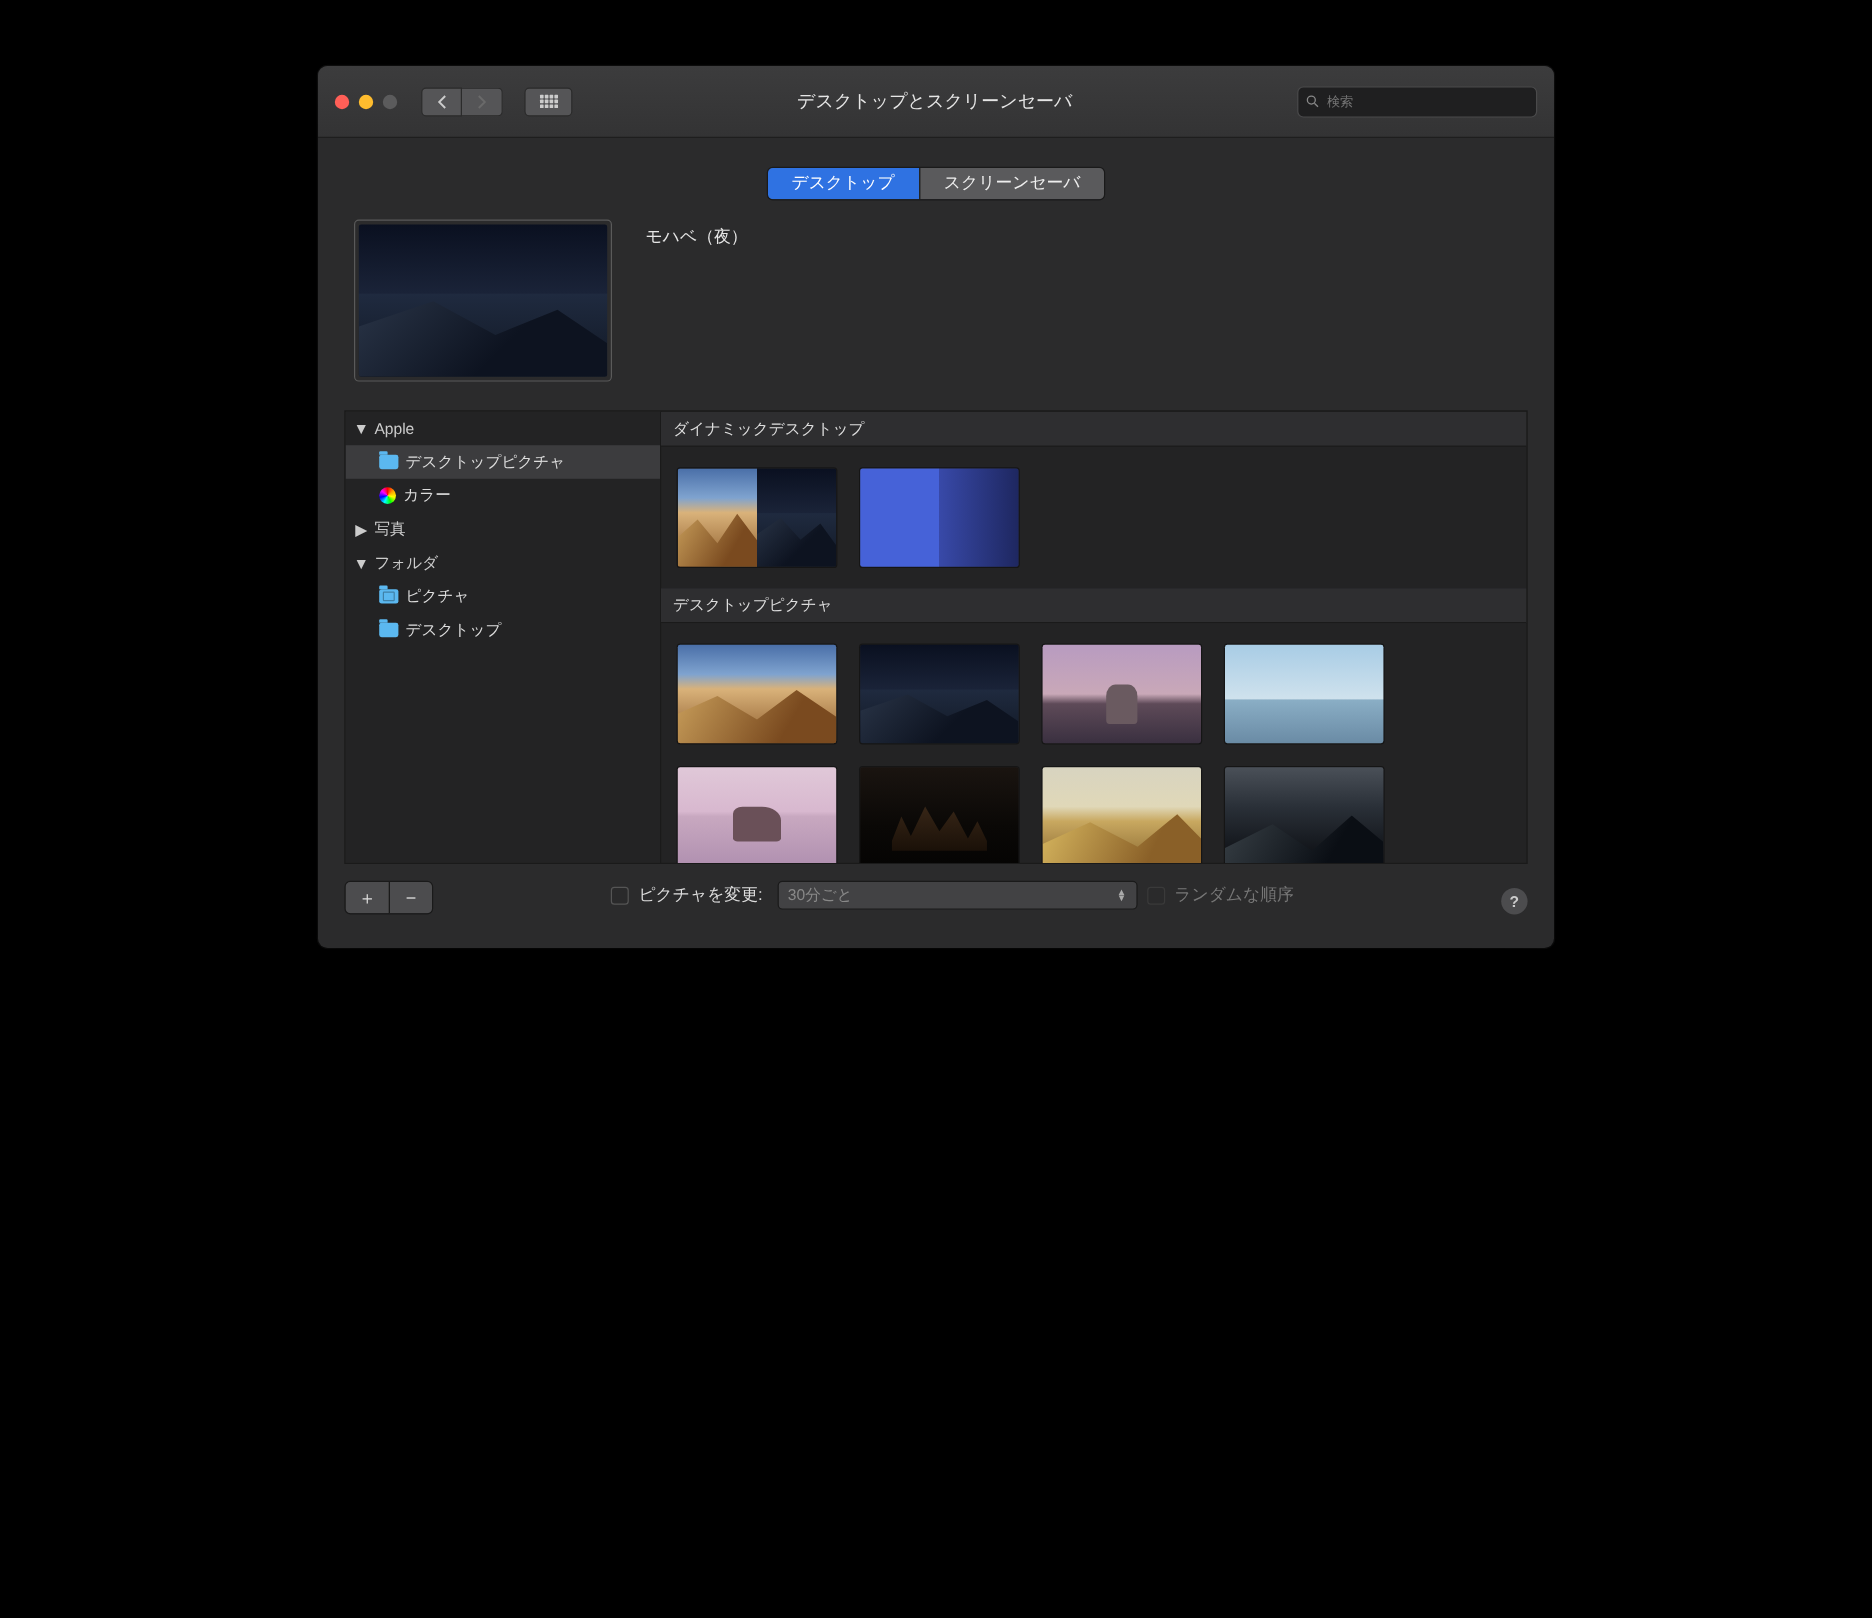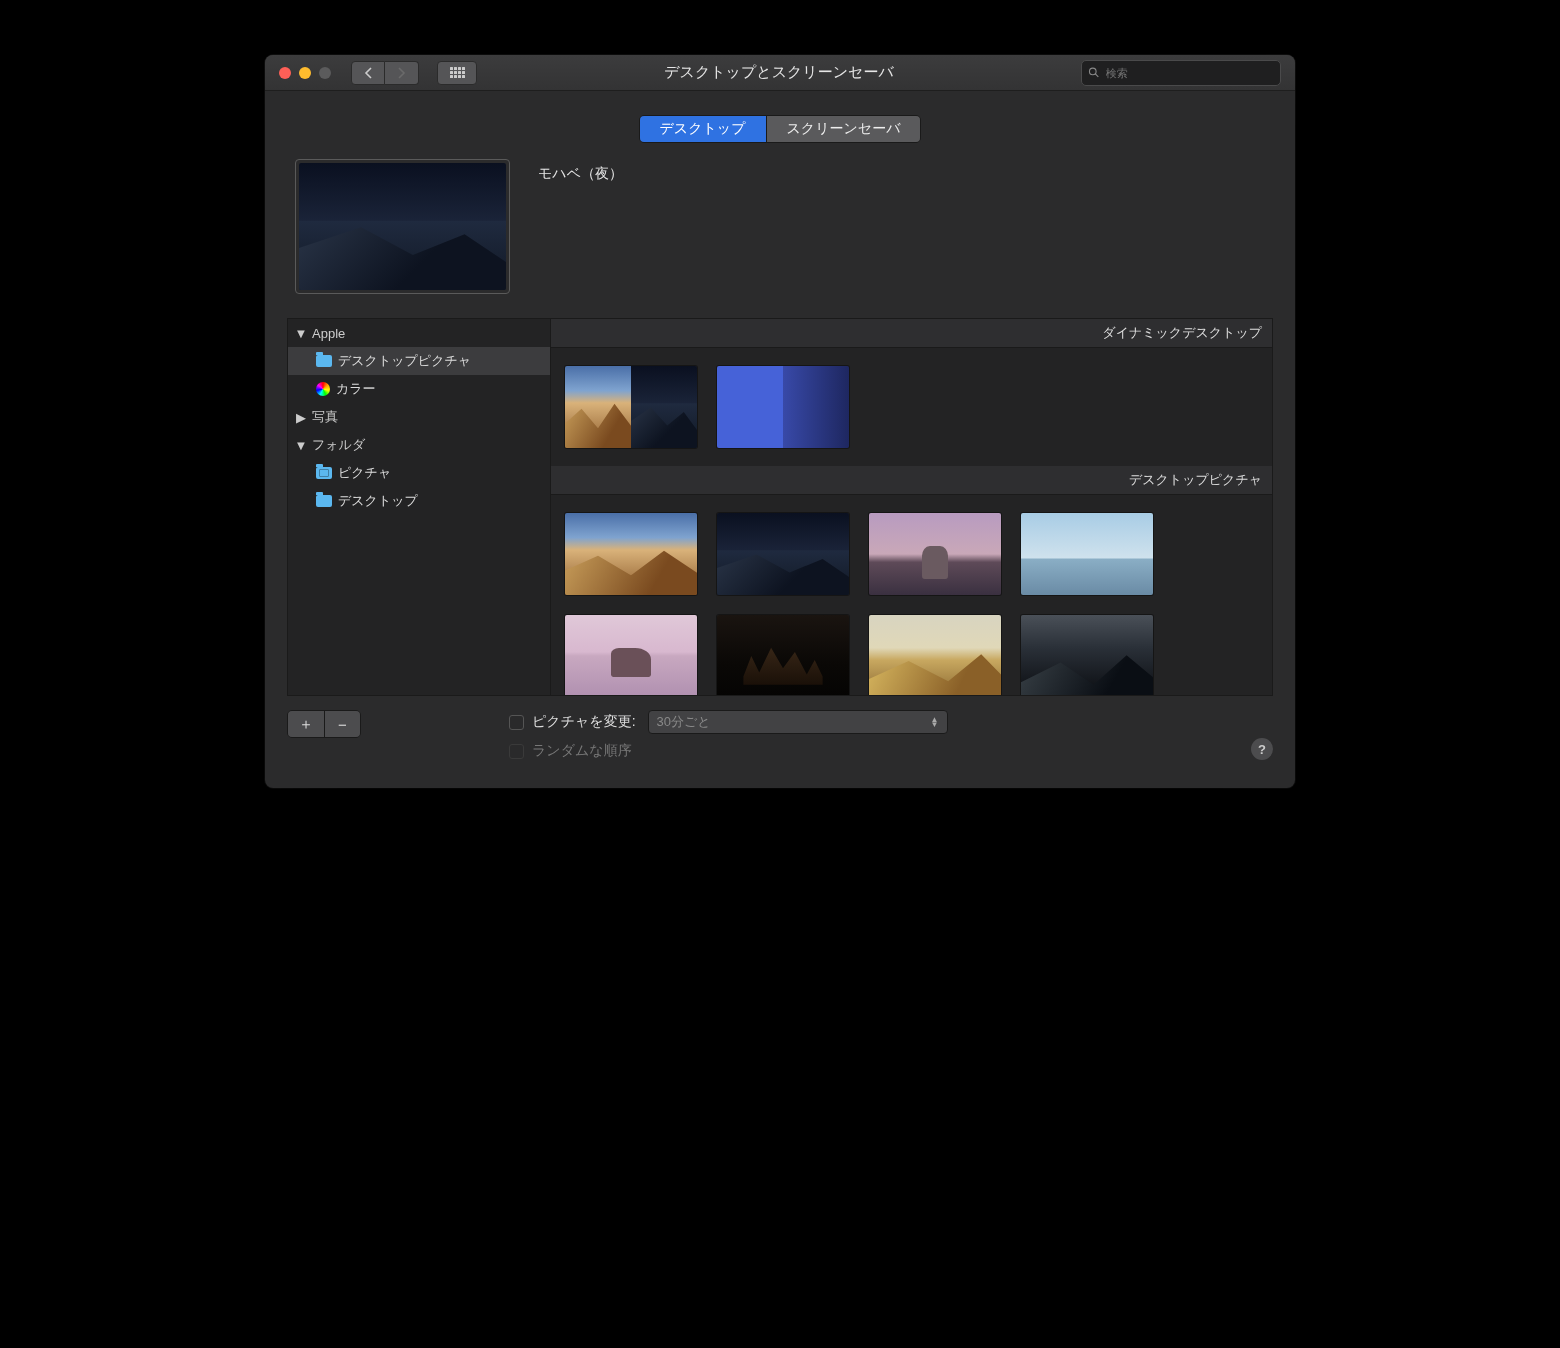--- a/index.html
+++ b/index.html
@@ -16,21 +16,21 @@
     padding-top: 55px;
   }
   .window {
     width: 1030px;
     background: #2b2b2c;
     border-radius: 8px;
     box-shadow: 0 30px 80px rgba(0,0,0,0.8), 0 0 0 1px rgba(255,255,255,0.06);
     overflow: hidden;
   }
   .titlebar {
-    height: 36px;
+    height: 60px;
     background: linear-gradient(#3c3c3d,#333334);
     border-bottom: 1px solid #1e1e1e;
     display: flex;
     align-items: center;
     padding: 0 14px;
     gap: 10px;
   }
   .traffic { display: flex; gap: 8px; margin-right: 10px; }
   .dot { width: 12px; height: 12px; border-radius: 50%; }
   .dot.red { background: #ff5f57; }
@@ -86,21 +86,21 @@
   .foldericon::before{content:"";position:absolute;top:-3px;left:0;width:7px;height:3px;background:#5bb8f0;border-radius:1px 1px 0 0;}
   .foldericon.camera::after{content:"";position:absolute;inset:2px 3px;border:1px solid rgba(0,0,0,0.3);border-radius:1px;}
   .coloricon{
     width:14px;height:14px;border-radius:50%;
     background:conic-gradient(red,orange,yellow,lime,cyan,blue,magenta,red);
   }
   .gallery{flex:1;overflow-y:auto;position:relative;}
   .gallery::-webkit-scrollbar{width:16px;}
   .gallery::-webkit-scrollbar-track{background:#2a2a2b;}
   .gallery::-webkit-scrollbar-thumb{background:#555557;border-radius:8px;border:3px solid #2a2a2b;}
-  .section-header{background:#2e2e30;padding:5px 10px;font-size:13px;color:#ddd;border-bottom:1px solid #1a1a1a;text-align:right;}
+  .section-header{background:#2e2e30;padding:5px 10px;font-size:13px;color:#ddd;border-bottom:1px solid #1a1a1a;}
   .thumbgrid{display:flex;flex-wrap:wrap;gap:20px;padding:18px 14px;}
   .thumb{width:132px;height:82px;border-radius:2px;overflow:hidden;position:relative;box-shadow:0 0 0 1px rgba(0,0,0,0.4);}
   .footer-row{display:flex;align-items:flex-start;padding:8px 22px 28px;gap:18px;}
   .addremove{display:flex;border:1px solid #1a1a1a;border-radius:5px;overflow:hidden;}
   .arbtn{width:36px;height:26px;background:#4c4c4e;display:flex;align-items:center;justify-content:center;color:#ddd;font-size:15px;}
   .arbtn + .arbtn{border-left:1px solid #1a1a1a;}
   .checkrow{display:flex;align-items:center;gap:8px;font-size:14px;color:#ddd;}
   .checkrow.disabled{color:#777;align-items:center;}
   .checkbox{width:15px;height:15px;border:1px solid #555;border-radius:3px;background:#2a2a2b;}
   .select{
@@ -248,21 +248,21 @@
 
       </div>
     </div>
   </div>
 
   <div class="footer-row">
     <div class="addremove">
       <div class="arbtn">＋</div>
       <div class="arbtn">−</div>
     </div>
-    <div style="display:flex;flex-direction:column;gap:8px;margin-left:130px;">
+    <div style="display:flex;gap:8px;margin-left:130px;">
       <div style="display:flex;align-items:center;gap:12px;">
         <div class="checkrow">
           <div class="checkbox"></div>
           <span>ピクチャを変更:</span>
         </div>
         <div class="select">
           <span>30分ごと</span>
           <span class="arrows">
               <span>▲</span>
               <span>▼</span>

